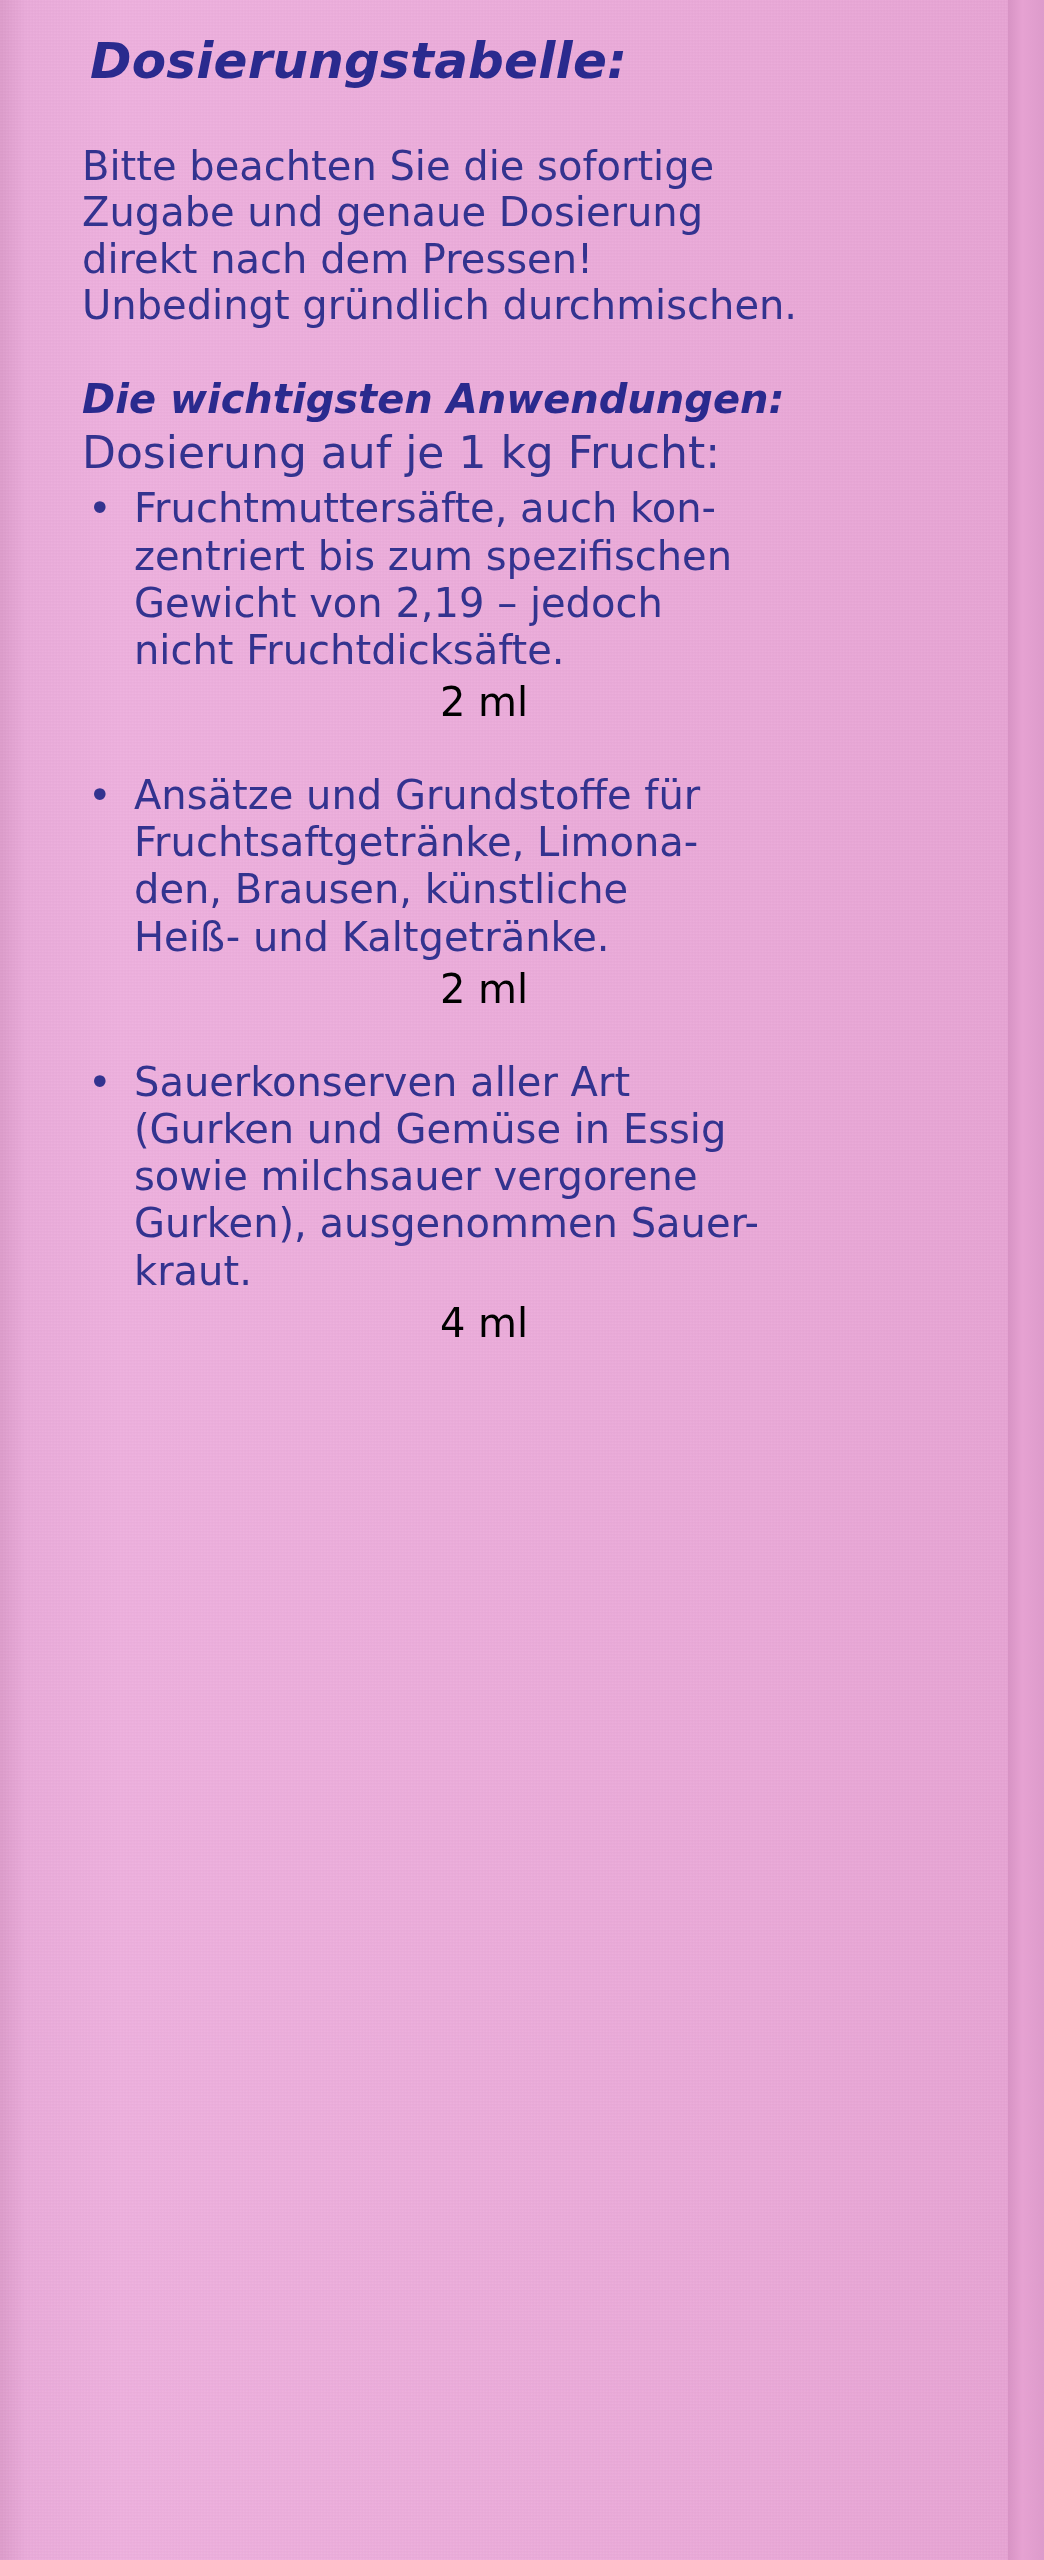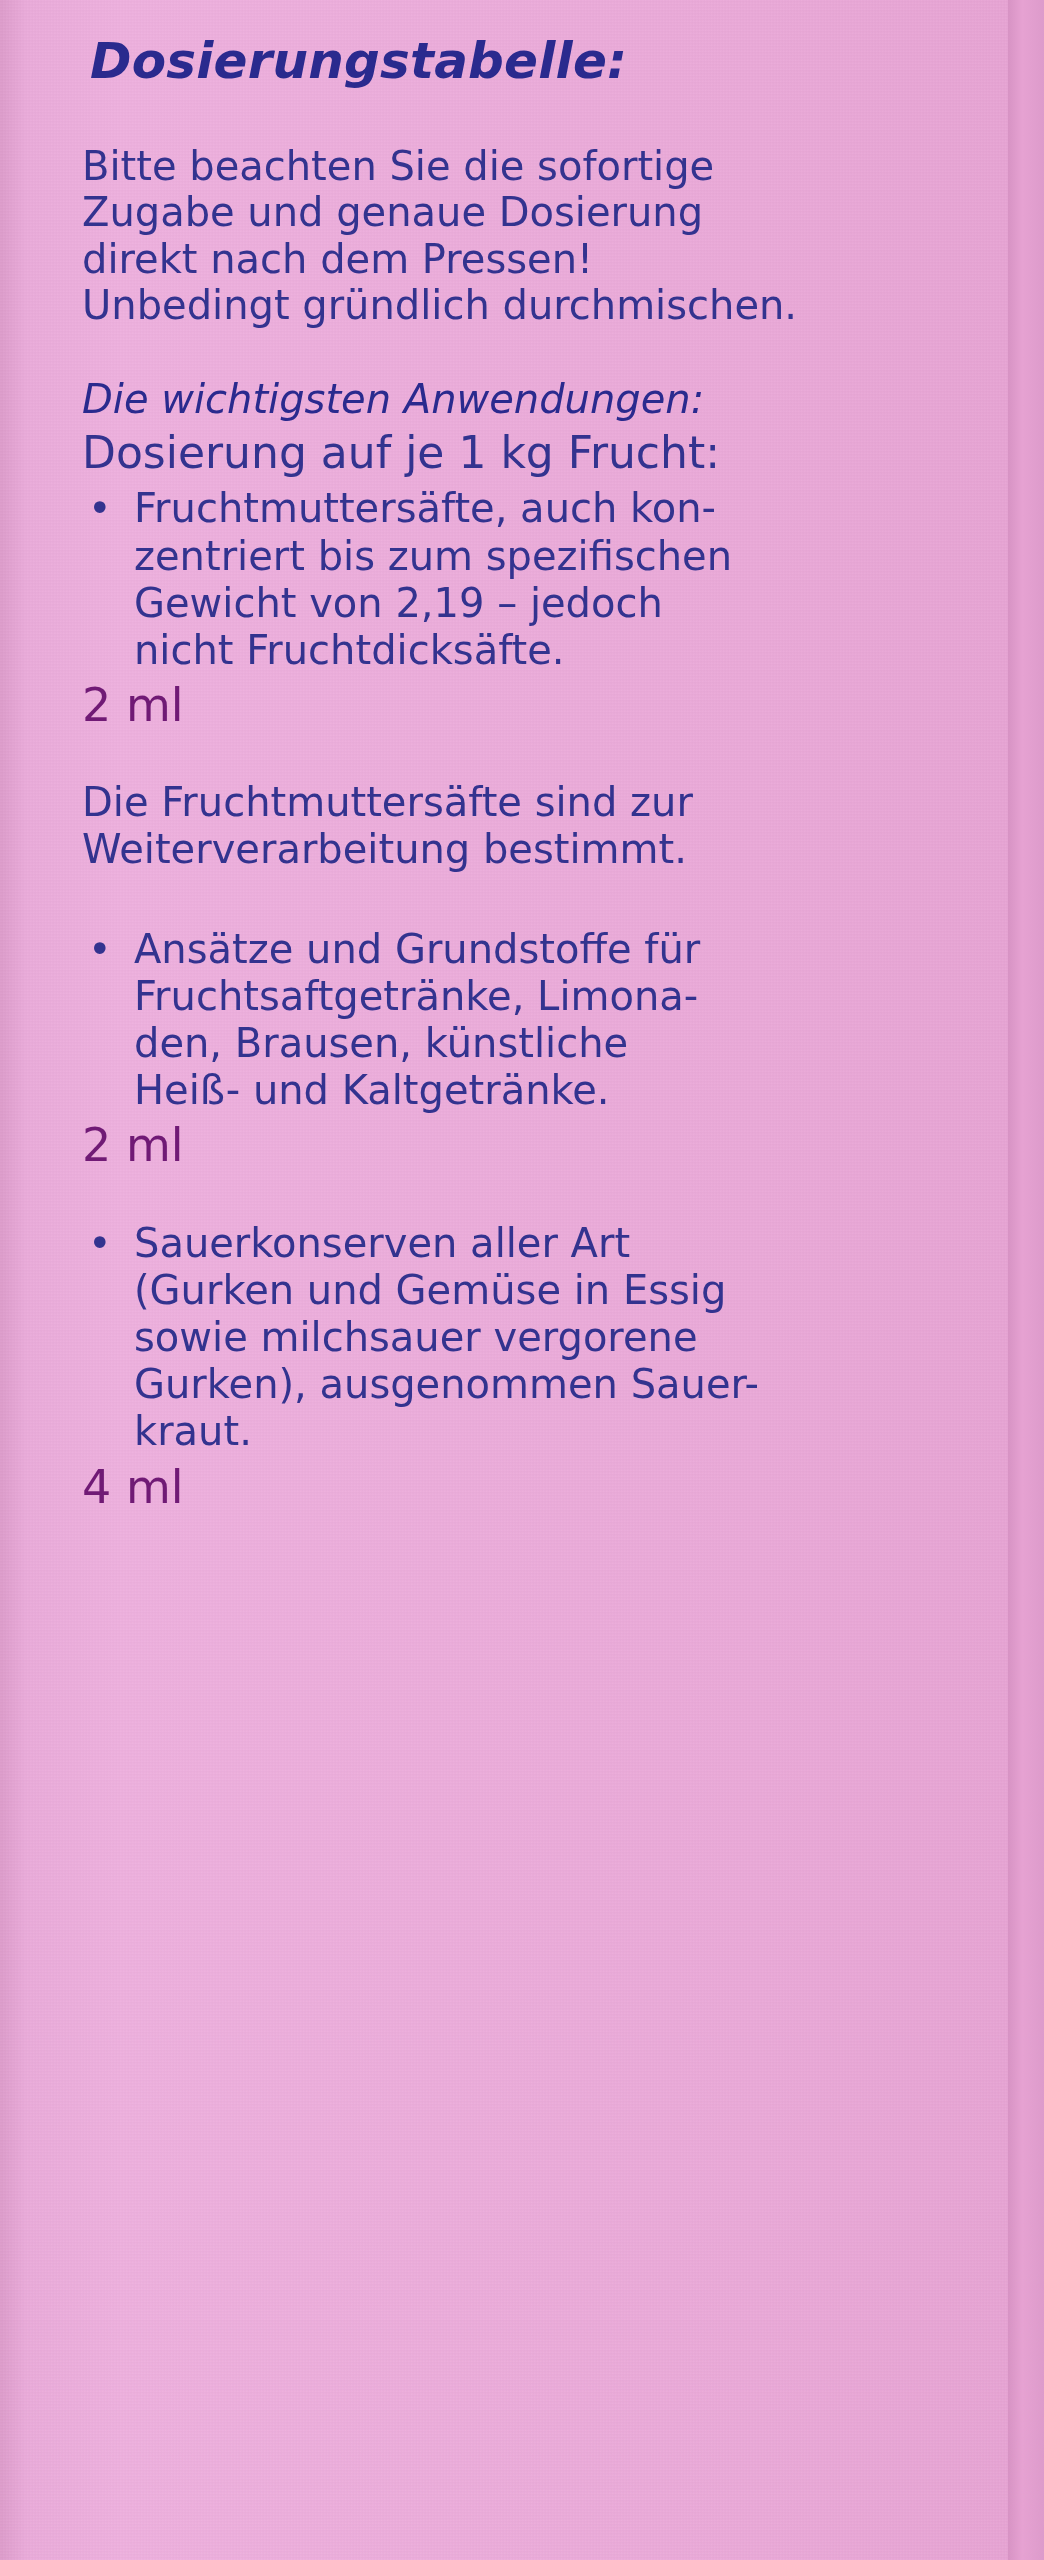--- a/index.html
+++ b/index.html
@@ -58,21 +58,21 @@
     line-height: 1.1;
   }
   .para {
     font-size: 40px;
     line-height: 1.16;
     color: #33338f;
     margin: 0 0 46px 0;
     white-space: pre-line;
   }
   .subheading {
-    font-weight: normal;
+    font-weight: bold;
     font-style: italic;
     font-size: 40px;
     color: #2a2a8e;
     margin: 0 0 4px 0;
     line-height: 1.2;
   }
   .lead {
     font-size: 44px;
     color: #33338f;
     line-height: 1.2;
@@ -94,23 +94,23 @@
     box-sizing: border-box;
   }
   .bullet-text {
     flex: 1 1 auto;
     font-size: 40px;
     line-height: 1.18;
     color: #33338f;
     white-space: pre-line;
   }
   .dose {
-    font-size: 46px;
-    color: #701a75;
-    text-align: left;
+    font-size: 40px;
+    color: #000000;
+    text-align: center;
     padding-right: 56px;
     margin: 2px 0 0 0;
     line-height: 1.2;
   }
   .block {
     margin-bottom: 46px;
   }
   .note {
     font-size: 40px;
     color: #33338f;
@@ -143,22 +143,20 @@
     <div class="bullet-row">
       <span class="bullet-dot">•</span>
       <span class="bullet-text">Fruchtmuttersäfte, auch kon-
 zentriert bis zum spezifischen
 Gewicht von 2,19 – jedoch
 nicht Fruchtdicksäfte.</span>
     </div>
     <div class="dose">2 ml</div>
   </div>
 
-  <p class="note">Die Fruchtmuttersäfte sind zur
-Weiterverarbeitung bestimmt.</p>
 
   <div class="block">
     <div class="bullet-row">
       <span class="bullet-dot">•</span>
       <span class="bullet-text">Ansätze und Grundstoffe für
 Fruchtsaftgetränke, Limona-
 den, Brausen, künstliche
 Heiß- und Kaltgetränke.</span>
     </div>
     <div class="dose">2 ml</div>

